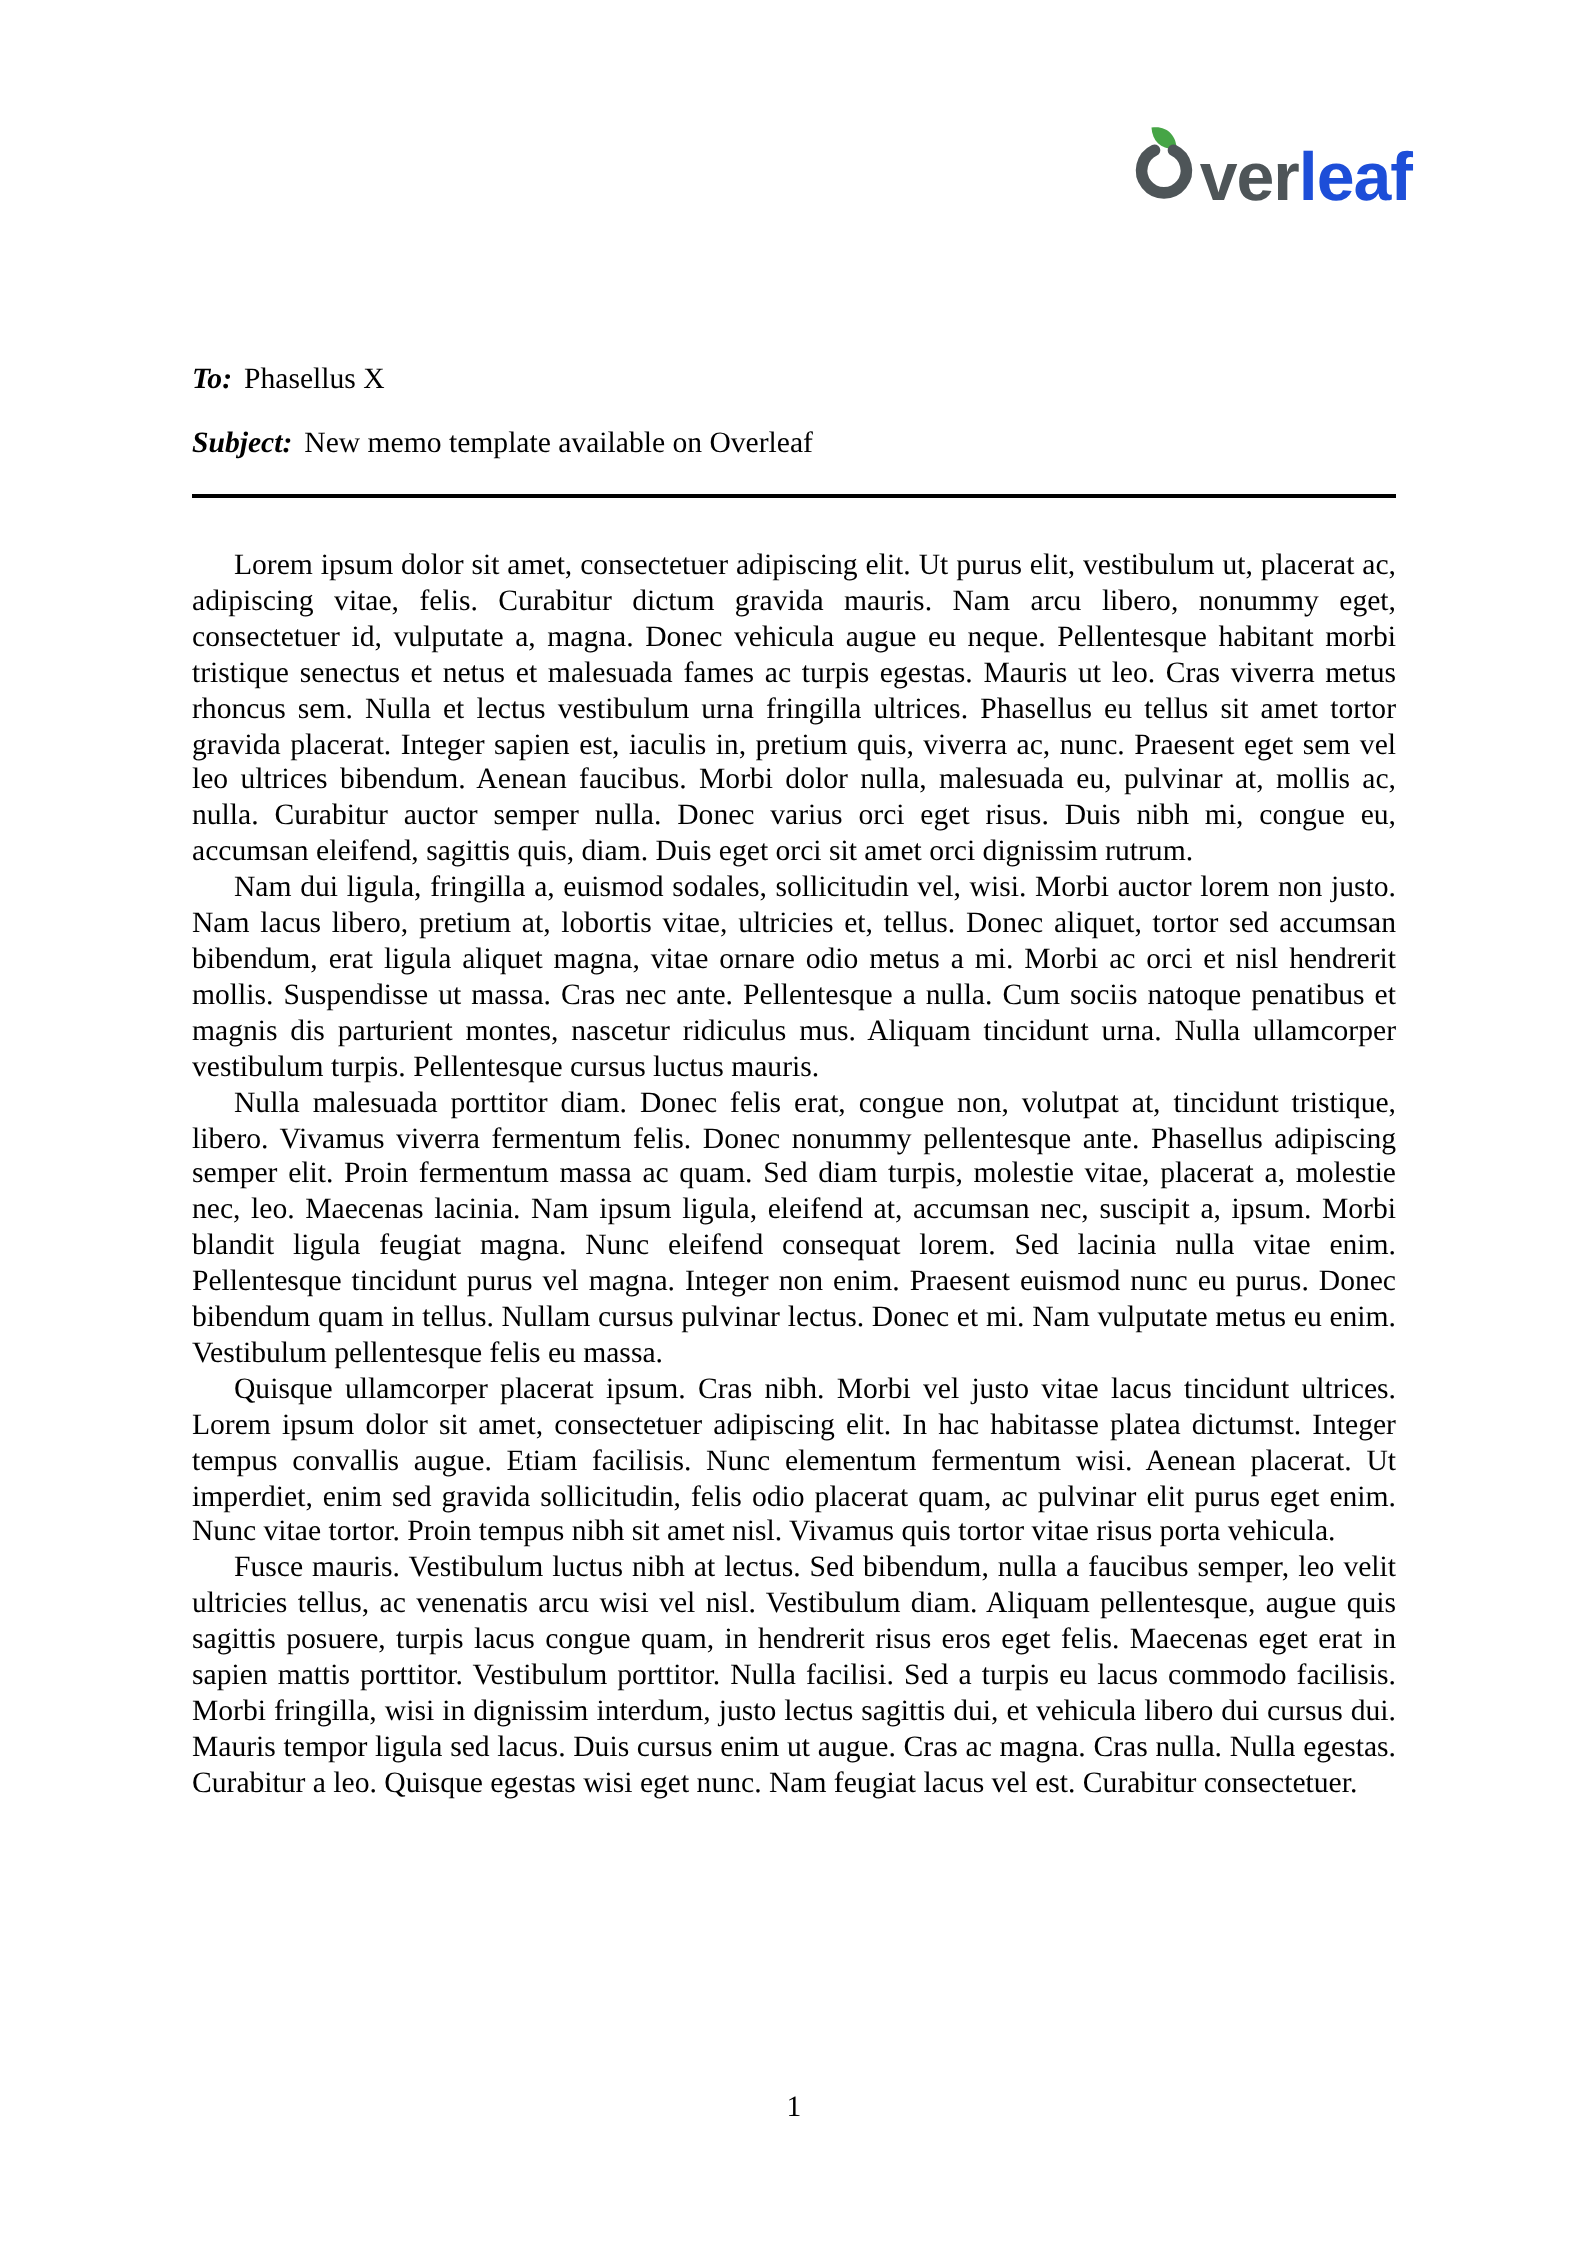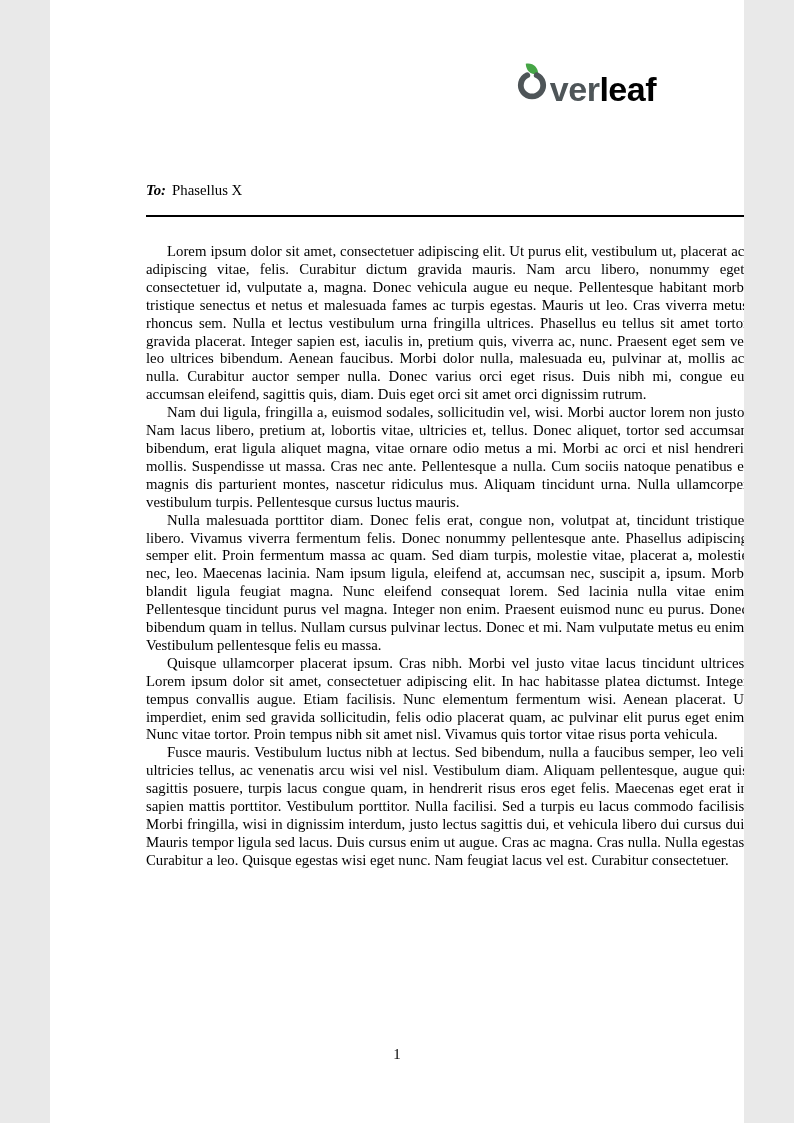--- a/index.html
+++ b/index.html
@@ -1,19 +1,19 @@
 <!DOCTYPE html>
 <html lang="en"><head>
 <meta charset="utf-8">
 <style>
   * { margin: 0; padding: 0; box-sizing: border-box; }
   html, body { background: #e9e9e9; }
   .page {
     position: relative;
-    width: 694px;
+    width: 794px;
     height: 1123px;
     margin: 0 auto;
     background: #ffffff;
     font-family: "Liberation Serif", serif;
     color: #000000;
     overflow: hidden;
   }
 
   
   .logo {
@@ -31,21 +31,21 @@
     margin-right: 1px;
   }
   .logo-text {
     font-family: "Liberation Sans", sans-serif;
     font-size: 34px;
     font-weight: 700;
     letter-spacing: -0.5px;
     line-height: 1;
   }
   .logo-dark  { color: #4E5558; }
-  .logo-green { color: #000000; }
+  .logo-green { color: #1d4ed8; }
 
   
   .content {
     position: absolute;
     left: 96px;
     top: 181px;
     width: 602px;
     font-size: 14.8px;
   }
   .field {
@@ -98,20 +98,23 @@
       <span class="logo-text logo-green">leaf</span>
   </div>
 
   <div class="content">
 
     <div class="field">
       <span class="field-label">To:</span><span class="field-value">Phasellus X</span>
     </div>
 
 
+    <div class="field">
+      <span class="field-label">Subject:</span><span class="field-value">New memo template available on Overleaf</span>
+    </div>
 
 
     <div class="rule"></div>
 
     <div class="body-text" lang="en">
       <p>Lorem ipsum dolor sit amet, consectetuer adipiscing elit. Ut purus elit, vestibulum ut, placerat ac, adipiscing vitae, felis. Curabitur dictum gravida mauris. Nam arcu libero, nonummy eget, consectetuer id, vulputate a, magna. Donec vehicula augue eu neque. Pellentesque habitant morbi tristique senectus et netus et malesuada fames ac turpis egestas. Mauris ut leo. Cras viverra metus rhoncus sem. Nulla et lectus vestibulum urna fringilla ultrices. Phasellus eu tellus sit amet tortor gravida placerat. Integer sapien est, iaculis in, pretium quis, viverra ac, nunc. Praesent eget sem vel leo ultrices bibendum. Aenean faucibus. Morbi dolor nulla, malesuada eu, pulvinar at, mollis ac, nulla. Curabitur auctor semper nulla. Donec varius orci eget risus. Duis nibh mi, congue eu, accumsan eleifend, sagittis quis, diam. Duis eget orci sit amet orci dignissim rutrum.</p>
       <p>Nam dui ligula, fringilla a, euismod sodales, sollicitudin vel, wisi. Morbi auctor lorem non justo. Nam lacus libero, pretium at, lobortis vitae, ultricies et, tellus. Donec aliquet, tortor sed accumsan bibendum, erat ligula aliquet magna, vitae ornare odio metus a mi. Morbi ac orci et nisl hendrerit mollis. Suspendisse ut massa. Cras nec ante. Pellentesque a nulla. Cum sociis natoque penatibus et magnis dis parturient montes, nascetur ridiculus mus. Aliquam tincidunt urna. Nulla ullamcorper vestibulum turpis. Pellentesque cursus luctus mauris.</p>
       <p>Nulla malesuada porttitor diam. Donec felis erat, congue non, volutpat at, tincidunt tristique, libero. Vivamus viverra fermentum felis. Donec nonummy pellentesque ante. Phasellus adipiscing semper elit. Proin fermentum massa ac quam. Sed diam turpis, molestie vitae, placerat a, molestie nec, leo. Maecenas lacinia. Nam ipsum ligula, eleifend at, accumsan nec, suscipit a, ipsum. Morbi blandit ligula feugiat magna. Nunc eleifend consequat lorem. Sed lacinia nulla vitae enim. Pellentesque tincidunt purus vel magna. Integer non enim. Praesent euismod nunc eu purus. Donec bibendum quam in tellus. Nullam cursus pulvinar lectus. Donec et mi. Nam vulputate metus eu enim. Vestibulum pellentesque felis eu massa.</p>
       <p>Quisque ullamcorper placerat ipsum. Cras nibh. Morbi vel justo vitae lacus tincidunt ultrices. Lorem ipsum dolor sit amet, consectetuer adipiscing elit. In hac habitasse platea dictumst. Integer tempus convallis augue. Etiam facilisis. Nunc elementum fermentum wisi. Aenean placerat. Ut imperdiet, enim sed gravida sollicitudin, felis odio placerat quam, ac pulvinar elit purus eget enim. Nunc vitae tortor. Proin tempus nibh sit amet nisl. Vivamus quis tortor vitae risus porta vehicula.</p>
       <p>Fusce mauris. Vestibulum luctus nibh at lectus. Sed bibendum, nulla a faucibus semper, leo velit ultricies tellus, ac venenatis arcu wisi vel nisl. Vestibulum diam. Aliquam pellentesque, augue quis sagittis posuere, turpis lacus congue quam, in hendrerit risus eros eget felis. Maecenas eget erat in sapien mattis porttitor. Vestibulum porttitor. Nulla facilisi. Sed a turpis eu lacus commodo facilisis. Morbi fringilla, wisi in dignissim interdum, justo lectus sagittis dui, et vehicula libero dui cursus dui. Mauris tempor ligula sed lacus. Duis cursus enim ut augue. Cras ac magna. Cras nulla. Nulla egestas. Curabitur a leo. Quisque egestas wisi eget nunc. Nam feugiat lacus vel est. Curabitur consectetuer.</p>

